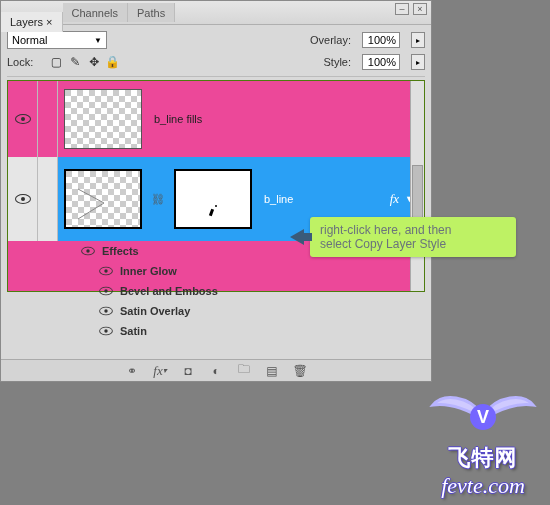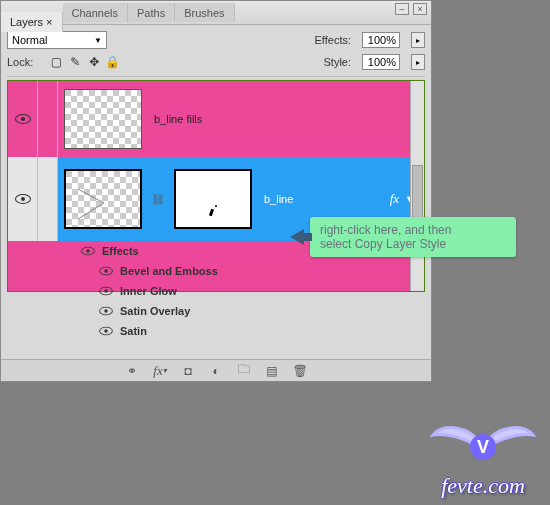--- a/index.html
+++ b/index.html
@@ -161,21 +161,21 @@
   .bottom-bar{
     position:absolute;left:0;bottom:0;right:0;height:22px;
     background:#d4d4d4;border-top:1px solid #aaa;
     display:flex;align-items:center;justify-content:center;gap:10px;
     color:#555;font-size:12px;
   }
   .bottom-bar span{ display:flex;align-items:center;justify-content:center;width:18px;}
 
   .callout {
     position:absolute;left:310px;top:217px;width:206px;height:40px;
-    background:#86efac;border-radius:3px;
+    background:#bef264;border-radius:3px;
     display:flex;align-items:center;padding:4px 10px;
     color:#6a737c;font-size:12px;line-height:14px;
     box-shadow:0 1px 3px rgba(0,0,0,.25);
   }
   .callout-arrow{
     position:absolute;left:-20px;top:12px;width:0;height:0;
     border-top:8px solid transparent;border-bottom:8px solid transparent;
     border-right:14px solid #3a5b7a;
   }
   .callout-arrow::after{
@@ -204,35 +204,34 @@
 </head>
 <body>
 
 <div class="panel">
   <div class="panel-header">
     <div class="tab active">
       <span>Layers</span> ×
     </div>
     <div class="tab">Channels</div>
     <div class="tab">Paths</div>
-    <div class="tab">Brushes</div>
     <div class="win-btns">
       <div>–</div>
       <div>×</div>
     </div>
   </div>
 
   <div class="panel-body">
     <div class="row">
       <div class="combo">
         <span>Normal</span>
         <span class="tri">▼</span>
       </div>
       <div style="flex:1"></div>
-      <span class="label">Effects:</span>
+      <span class="label">Overlay:</span>
       <div class="pct">100%</div>
       <div class="arrowbtn">▸</div>
     </div>
     <div class="row">
       <span class="label">Lock:</span>
       <div class="lock-icons">
         <span>▢</span>
         <span>✎</span>
         <span>✥</span>
         <span>🔒</span>
@@ -278,25 +277,25 @@
         </div>
       </div>
 
       <div class="effects-block">
         <div class="effect-row">
           <div class="eye"></div>
           <span>Effects</span>
         </div>
         <div class="effect-row sub">
           <div class="eye"></div>
+          <span>Inner Glow</span>
+        </div>
+        <div class="effect-row sub">
+          <div class="eye"></div>
           <span>Bevel and Emboss</span>
-        </div>
-        <div class="effect-row sub">
-          <div class="eye"></div>
-          <span>Inner Glow</span>
         </div>
         <div class="effect-row sub">
           <div class="eye"></div>
           <span>Satin Overlay</span>
         </div>
         <div class="effect-row sub">
           <div class="eye"></div>
           <span>Satin</span>
         </div>
       </div>
@@ -329,14 +328,15 @@
   <div class="wings">
     <svg width="110" height="54" viewBox="0 0 110 54">
       <g fill="none" stroke="#b8b4ff" stroke-width="3" stroke-linecap="round">
         <path d="M55 30 C40 10, 15 8, 5 20 C18 18, 35 22, 55 34" fill="#cfcaff"></path>
         <path d="M55 30 C70 10, 95 8, 105 20 C92 18, 75 22, 55 34" fill="#cfcaff"></path>
       </g>
       <circle cx="55" cy="32" r="13" fill="#7566ff"></circle>
       <text x="55" y="38" text-anchor="middle" font-size="18" font-weight="bold" fill="#fff" font-family="Arial">V</text>
     </svg>
   </div>
+  <div class="cn">飞特网</div>
   <div class="en">fevte.com</div>
 </div>
 
 </body></html>

